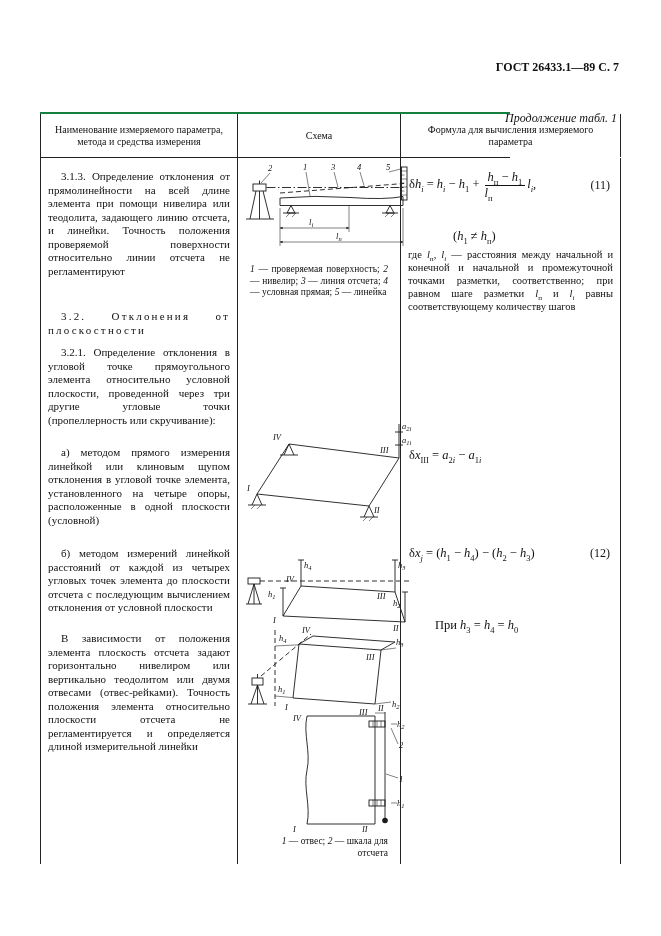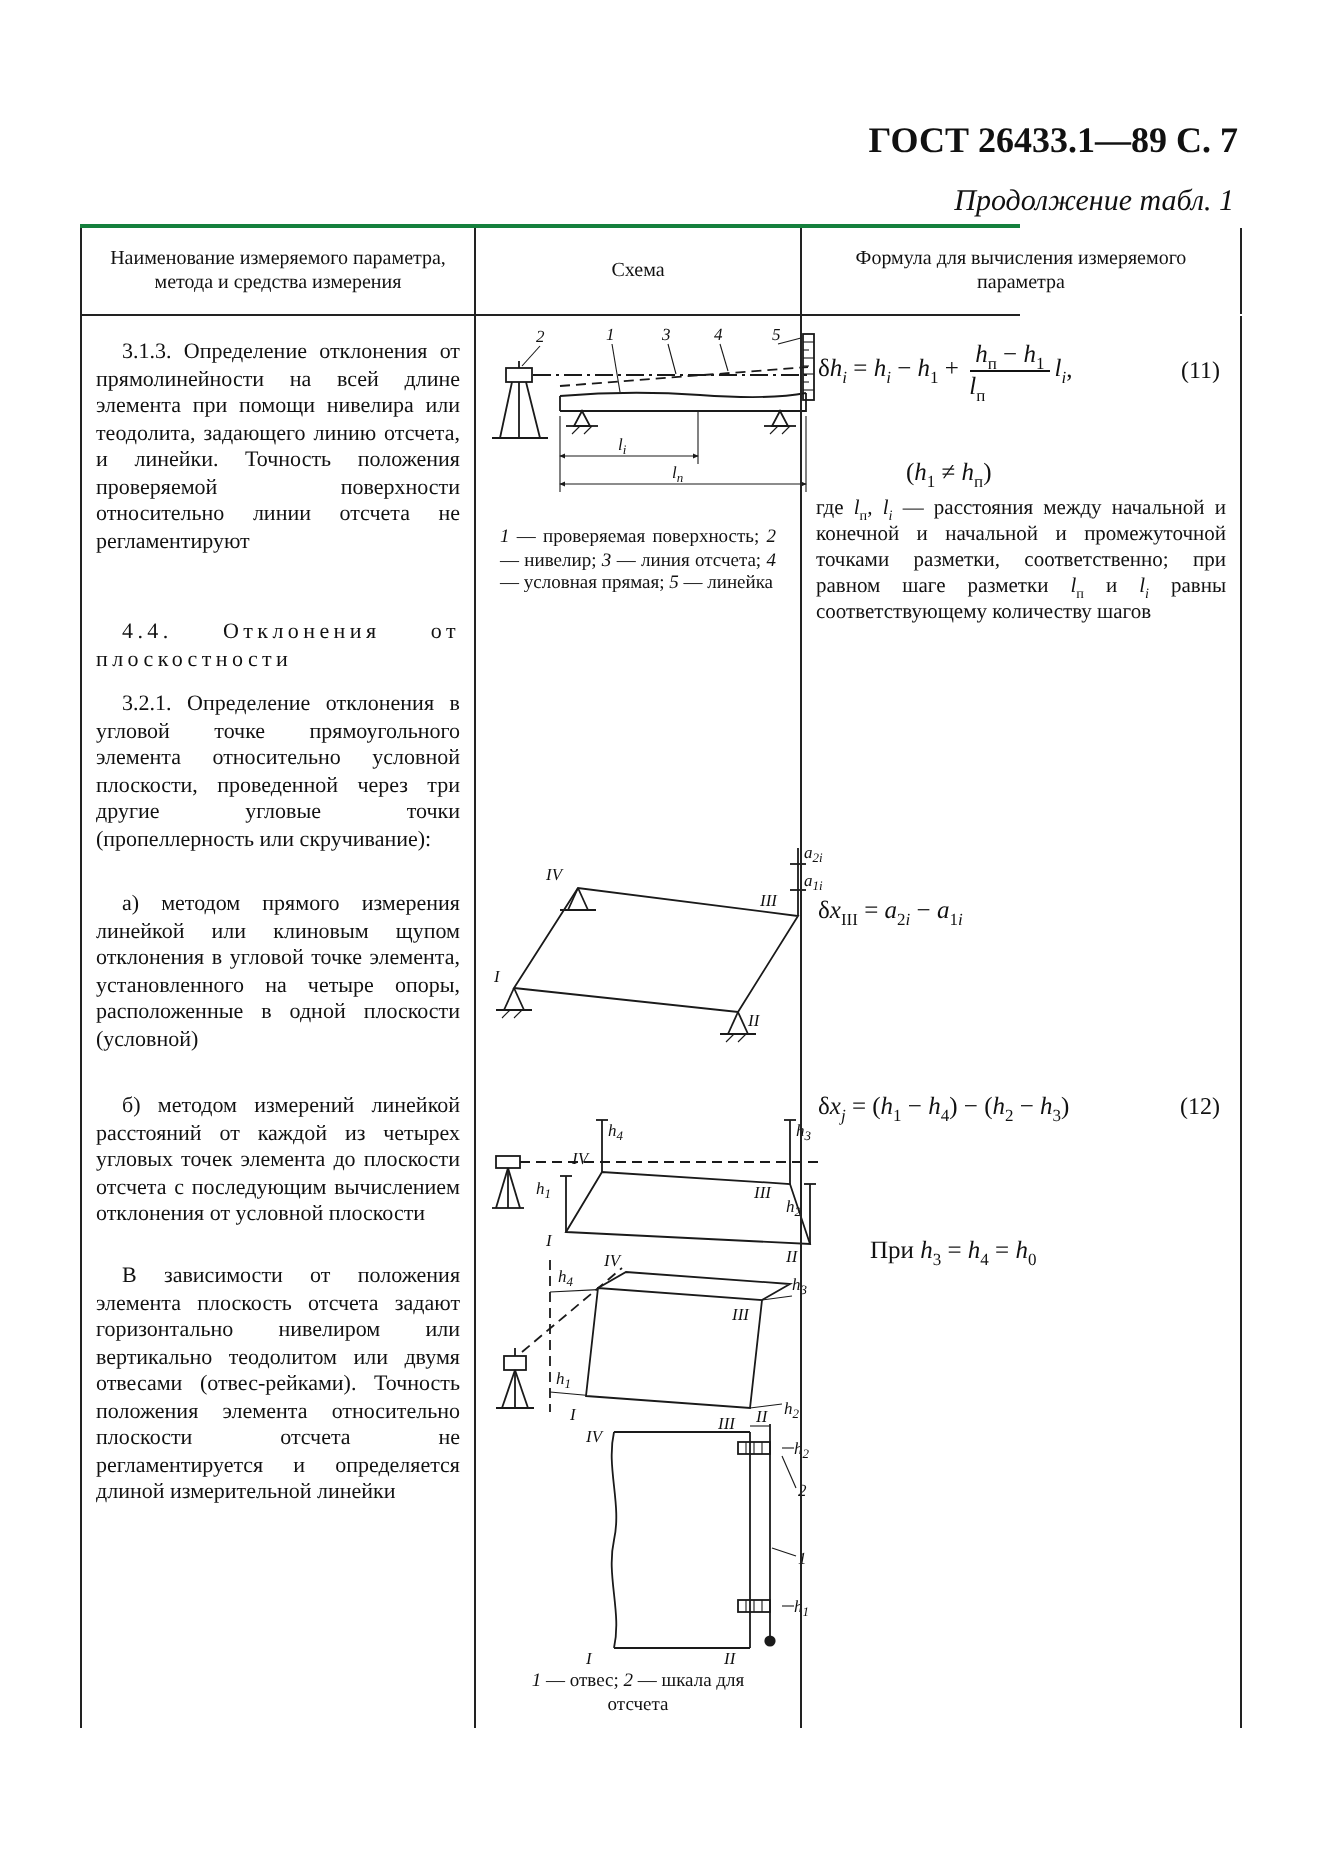--- a/index.html
+++ b/index.html
@@ -1,31 +1,31 @@
 <!DOCTYPE html>
 <html><head>
 <meta charset="utf-8">
 <style>
   *{margin:0;padding:0;box-sizing:border-box}
   html,body{background:#ffffff}
   .page{position:relative;width:661px;height:936px;background:#fff;font-family:"Liberation Serif",serif;color:#111;overflow:hidden}
-  .doc-ref{position:absolute;top:60px;right:42px;font-weight:700;font-size:18px}
-  .continuation{position:absolute;top:93px;right:44px;font-style:italic;font-size:15px}
+  .doc-ref{position:absolute;top:60px;right:42px;font-weight:700;font-size:12px}
+  .continuation{position:absolute;top:111px;right:44px;font-style:italic;font-size:12px}
   .tbl{position:absolute;left:40px;top:112px;width:470px;height:750px;border-top:2px solid #15803d}
   .hdr{display:grid;grid-template-columns:197px 163px 221px;height:44px;border-bottom:1px solid #222}
   .hdr .cell{border-left:1px solid #222;display:flex;align-items:center;justify-content:center;text-align:center;font-size:10px;line-height:12px;padding:2px 8px}
   .hdr .cell:last-child{border-right:1px solid #222}
   .bdy{display:grid;grid-template-columns:197px 163px 221px;height:706px}
   .col{border-left:1px solid #222;position:relative}
   .col:last-child{border-right:1px solid #222}
   .blk{position:absolute;left:7px;right:7px}
   .p{font-size:11px;line-height:13.5px;text-align:justify;text-indent:13px}
   .sp{letter-spacing:2.2px}
   .cap{font-size:9.5px;line-height:11.5px;text-align:justify;padding:0 5px}
-  .cap.center{text-align:center}
+  .cap.center{text-align:right}
   .frm{position:absolute;left:8px;right:8px;font-size:12.5px;line-height:15px}
   sub{font-size:0.68em;line-height:0}
   .frac{display:inline-block;vertical-align:middle;text-align:left;margin:0 2px}
   .fnum{display:block;padding:0 3px;border-bottom:1px solid #111}
   .fden{display:block}
   .eqno{position:absolute;right:2px;font-size:12px;font-style:normal}
   .note{font-size:10.5px;line-height:13px;text-align:justify}
   svg{display:block;margin:0 auto}
   .ln{stroke:#1a1a1a;stroke-width:0.9;fill:none}
   .thin{stroke-width:0.55}
@@ -47,21 +47,21 @@
     <div class="hdr">
       <div class="cell">Наименование измеряемого параметра, метода и средства измерения</div>
       <div class="cell">Схема</div>
       <div class="cell">Формула для вычисления измеряемого параметра</div>
     </div>
 
     <div class="bdy">
 
       <div class="col">
         <div class="blk p" style="top:12px">3.1.3. Определение отклонения от прямолинейности на всей длине элемента при помощи нивелира или теодолита, задающего линию отсчета, и линейки. Точность положения проверяемой поверхности относительно линии отсчета не регламентируют</div>
-        <div class="blk p sp" style="top:152px">4.4. Отклонения от плоскостности</div>
+        <div class="blk p sp" style="top:152px">3.2. Отклонения от плоскостности</div>
         <div class="blk p" style="top:188px">3.2.1. Определение отклонения в угловой точке прямоугольного элемента относительно условной плоскости, проведенной через три другие угловые точки (пропеллерность или скручивание):</div>
         <div class="blk p" style="top:288px">а) методом прямого измерения линейкой или клиновым щупом отклонения в угловой точке элемента, установленного на четыре опоры, расположенные в одной плоскости (условной)</div>
         <div class="blk p" style="top:389px">б) методом измерений линейкой расстояний от каждой из четырех угловых точек элемента до плоскости отсчета с последующим вычислением отклонения от условной плоскости</div>
         <div class="blk p" style="top:474px">В зависимости от положения элемента плоскость отсчета задают горизонтально нивелиром или вертикально теодолитом или двумя отвесами (отвес-рейками). Точность положения элемента относительно плоскости отсчета не регламентируется и определяется длиной измерительной линейки</div>
       </div>
 
       <div class="col">
 
         <div class="blk" style="top:4px">
           <svg width="170" height="96" viewBox="0 0 170 96">

